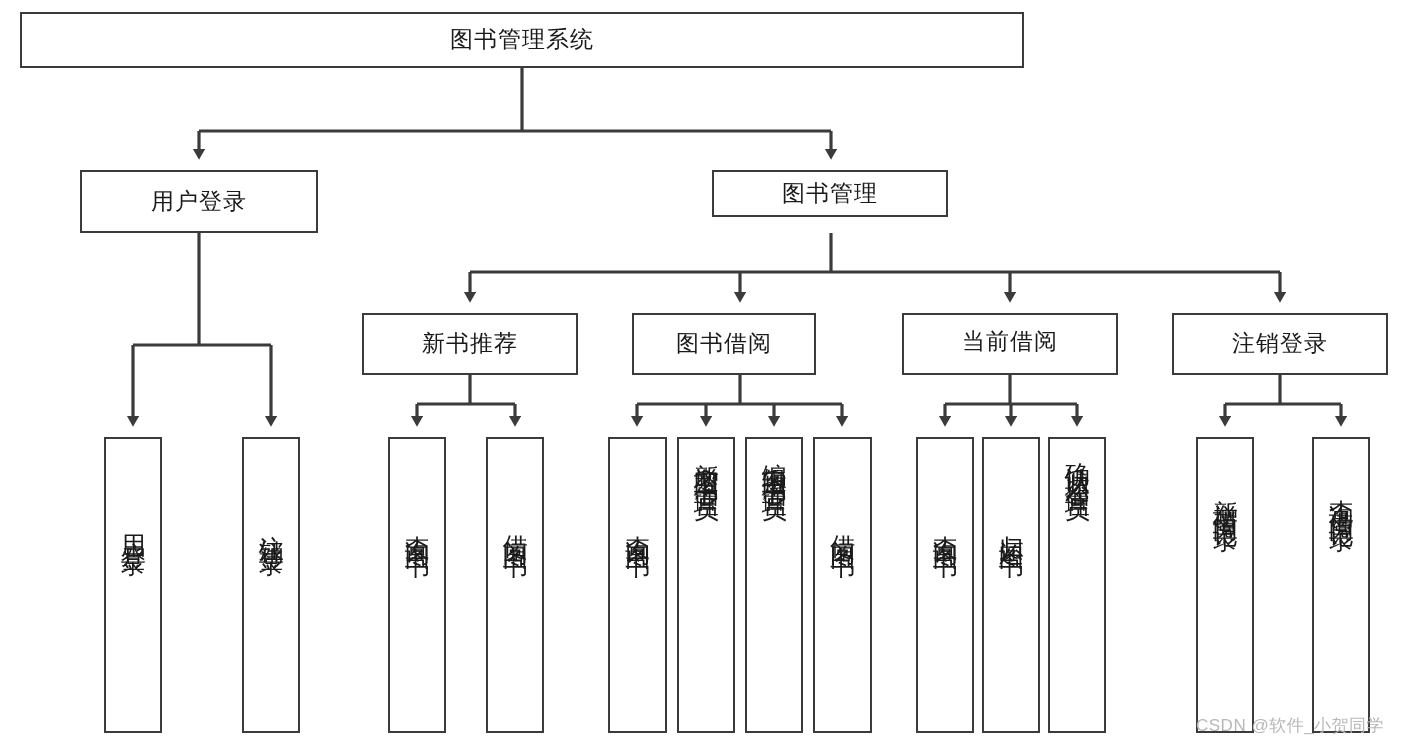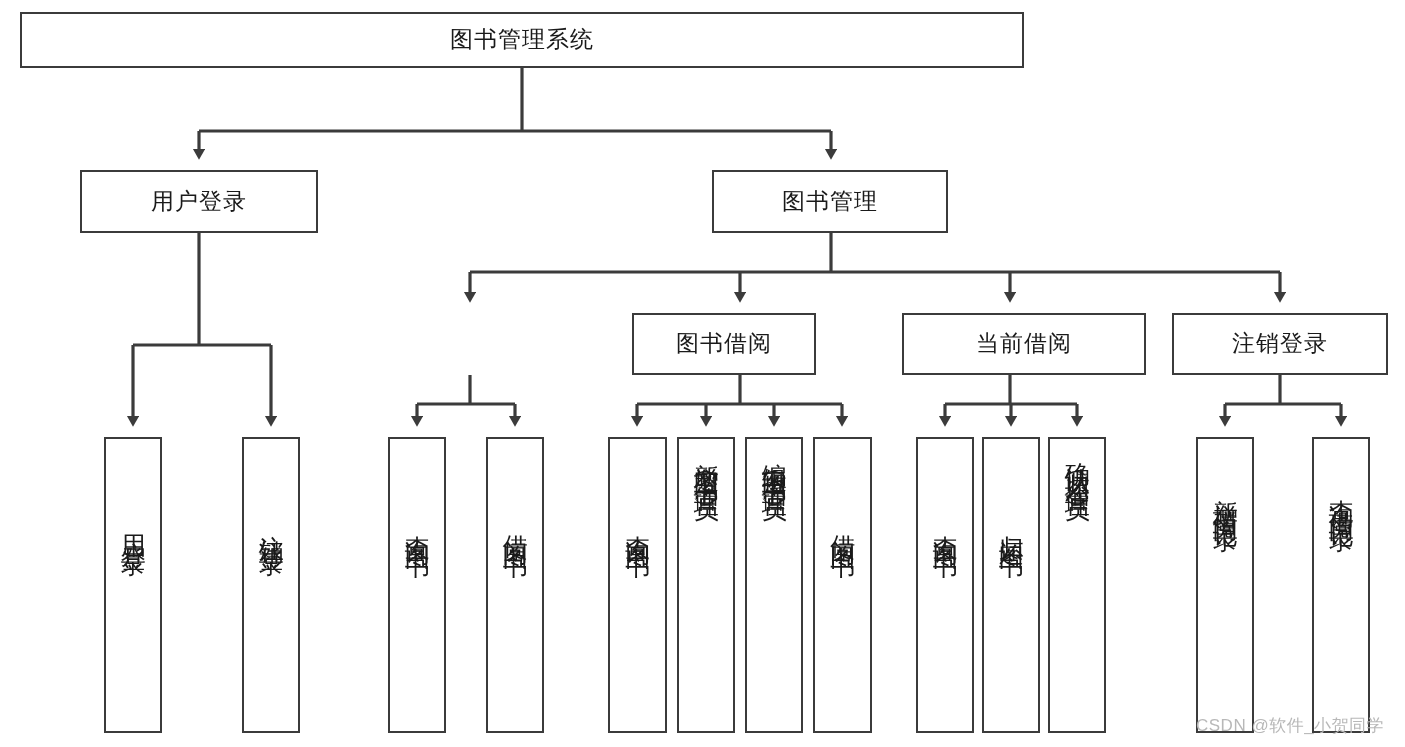--- a/index.html
+++ b/index.html
@@ -118,30 +118,33 @@
   </svg>
 
   <div class="node h-node" id="node-root" style="left:20px;top:12px;width:1004px;height:56px;">
     <span class="lbl">图书管理系统</span>
   </div>
 
   <div class="node h-node" style="left:80px;top:170px;width:238px;height:63px;">
     <span class="lbl">用户登录</span>
   </div>
 
-  <div class="node h-node" style="left:712px;top:170px;width:236px;height:63px;">
+  <div class="node h-node" style="left:712px;top:170px;width:236px;height:47px;">
     <span class="lbl">图书管理</span>
   </div>
 
+  <div class="node h-node" style="left:362px;top:313px;width:216px;height:62px;">
+    <span class="lbl">新书推荐</span>
+  </div>
 
   <div class="node h-node" style="left:632px;top:313px;width:184px;height:62px;">
     <span class="lbl">图书借阅</span>
   </div>
 
-  <div class="node h-node" style="left:902px;top:313px;width:244px;height:62px;">
+  <div class="node h-node" style="left:902px;top:313px;width:216px;height:62px;font-family:Liberation Mono, monospace;">
     <span class="lbl">当前借阅</span>
   </div>
 
   <div class="node h-node" style="left:1172px;top:313px;width:216px;height:62px;">
     <span class="lbl">注销登录</span>
   </div>
 
   <div class="node v-node" style="left:104px;top:437px;width:58px;height:296px;padding-top:76px;">
     <span class="lbl">用户登录</span>
   </div>

